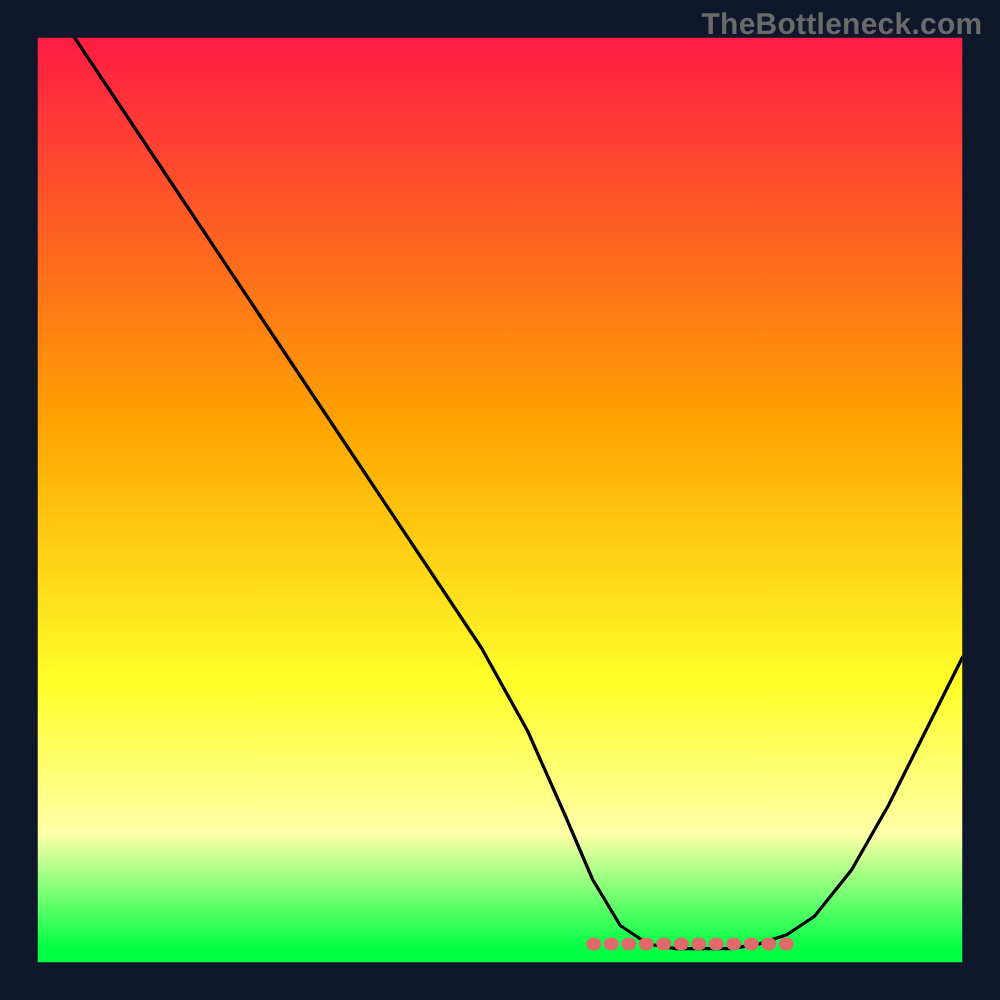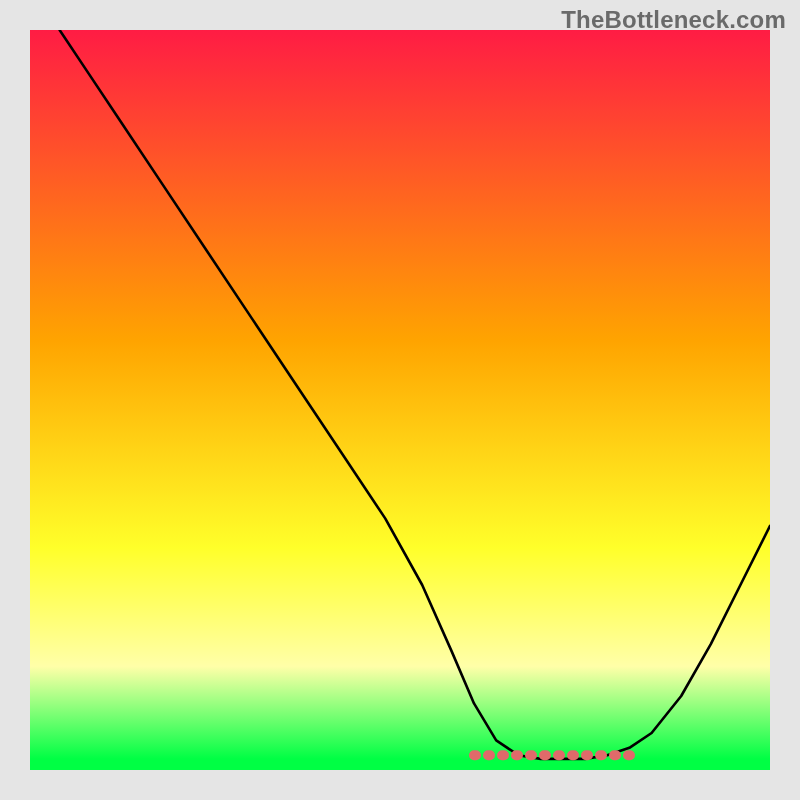--- a/index.html
+++ b/index.html
@@ -1,21 +1,21 @@
 <!DOCTYPE html>
 <html><head>
 <meta charset="utf-8">
 <style>
   * { margin: 0; padding: 0; box-sizing: border-box; }
   html, body { width: 800px; height: 800px; overflow: hidden; background: #000; }
   .stage {
     position: relative;
     width: 800px;
     height: 800px;
-    background: #e5e5e5;
+    background: #0f172a;
   }
   .watermark {
     position: absolute;
     top: 6px;
     right: 14px;
     font-family: Arial, Helvetica, sans-serif;
     font-size: 24px;
     font-weight: 600;
     color: #6a6a6a;
     letter-spacing: 0.2px;

